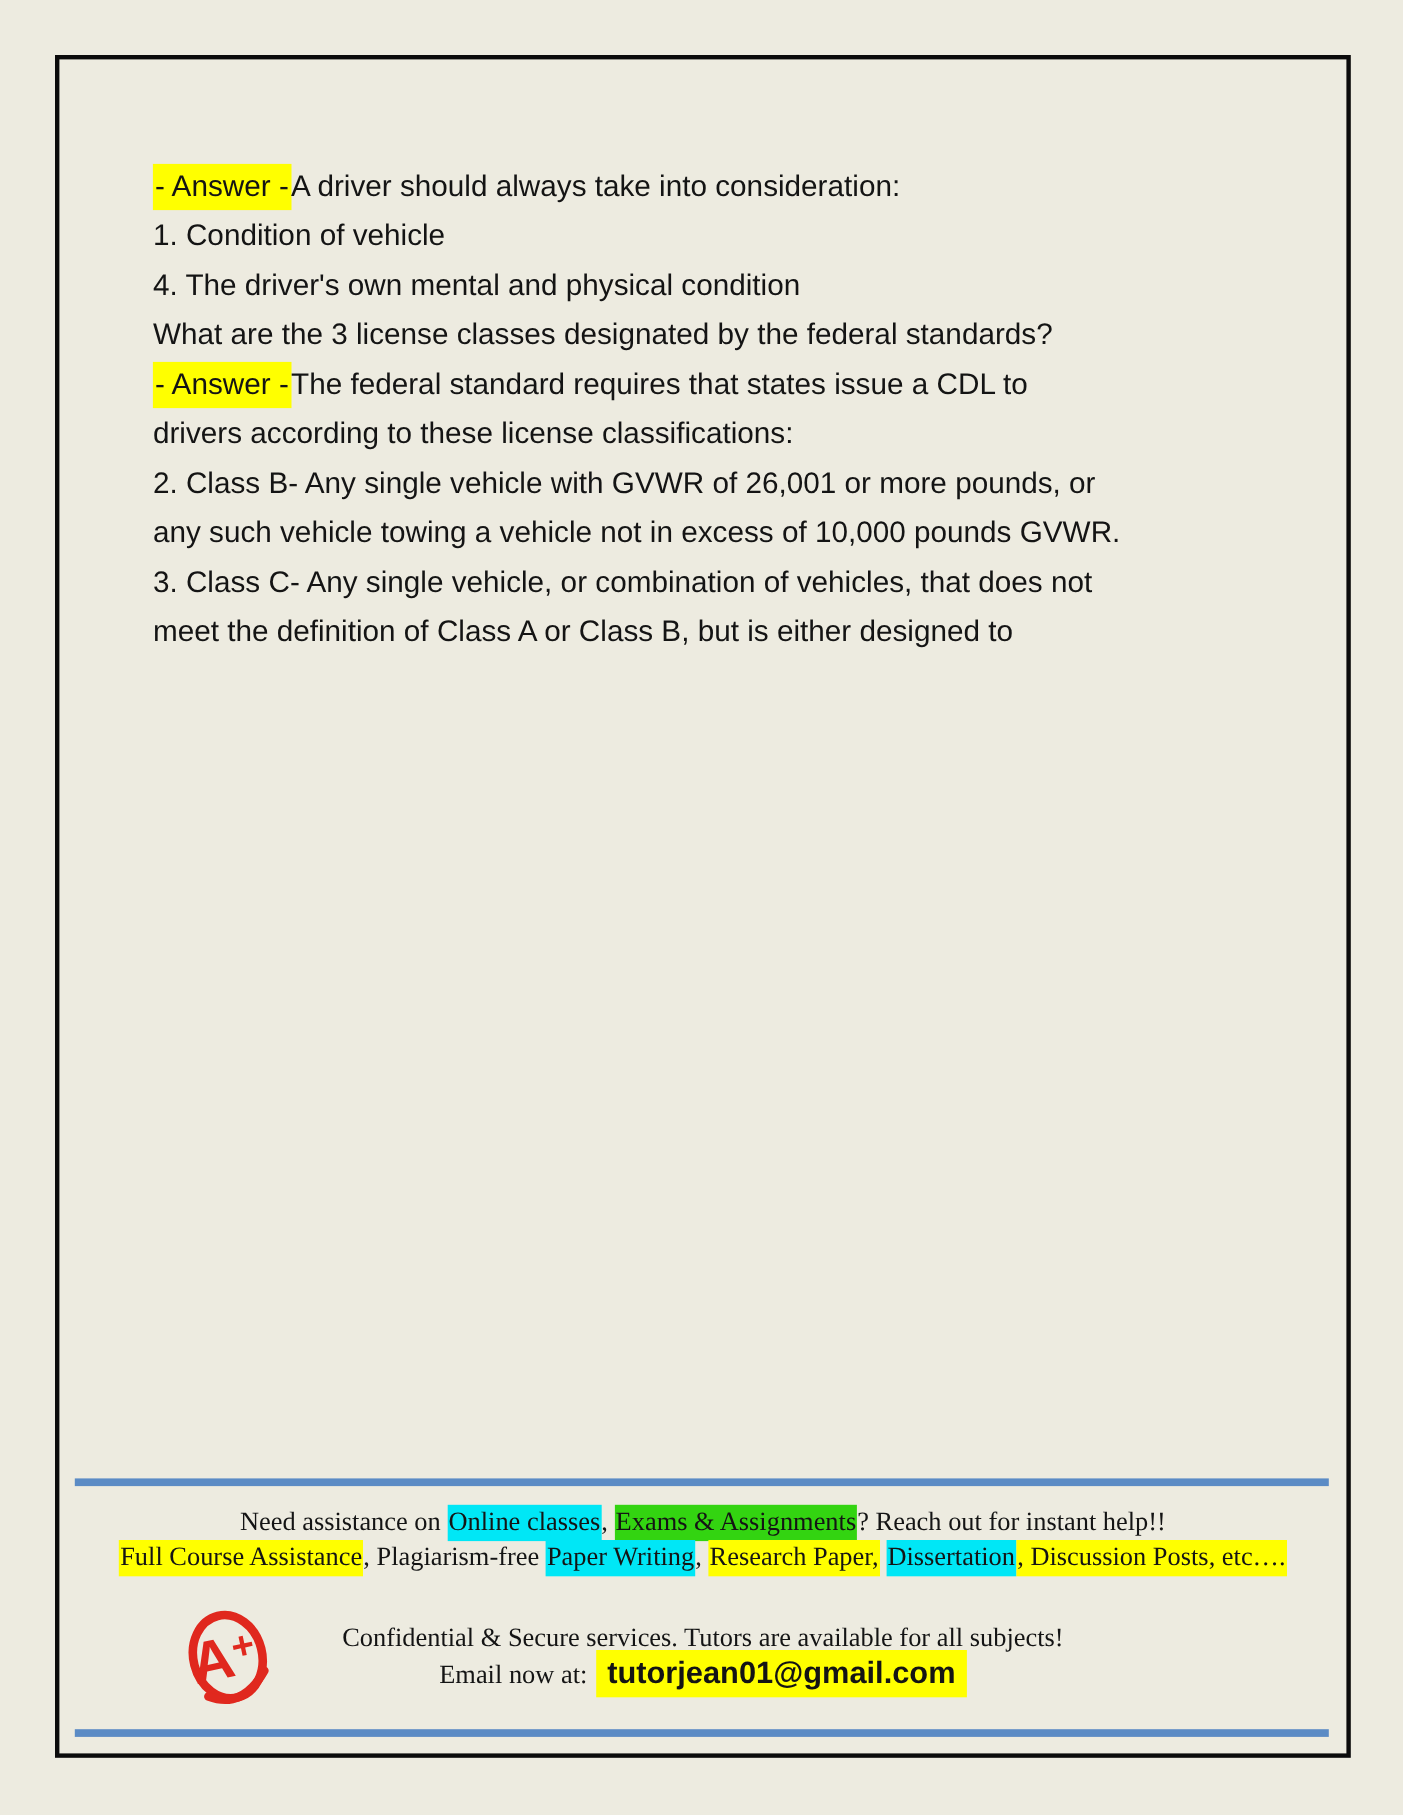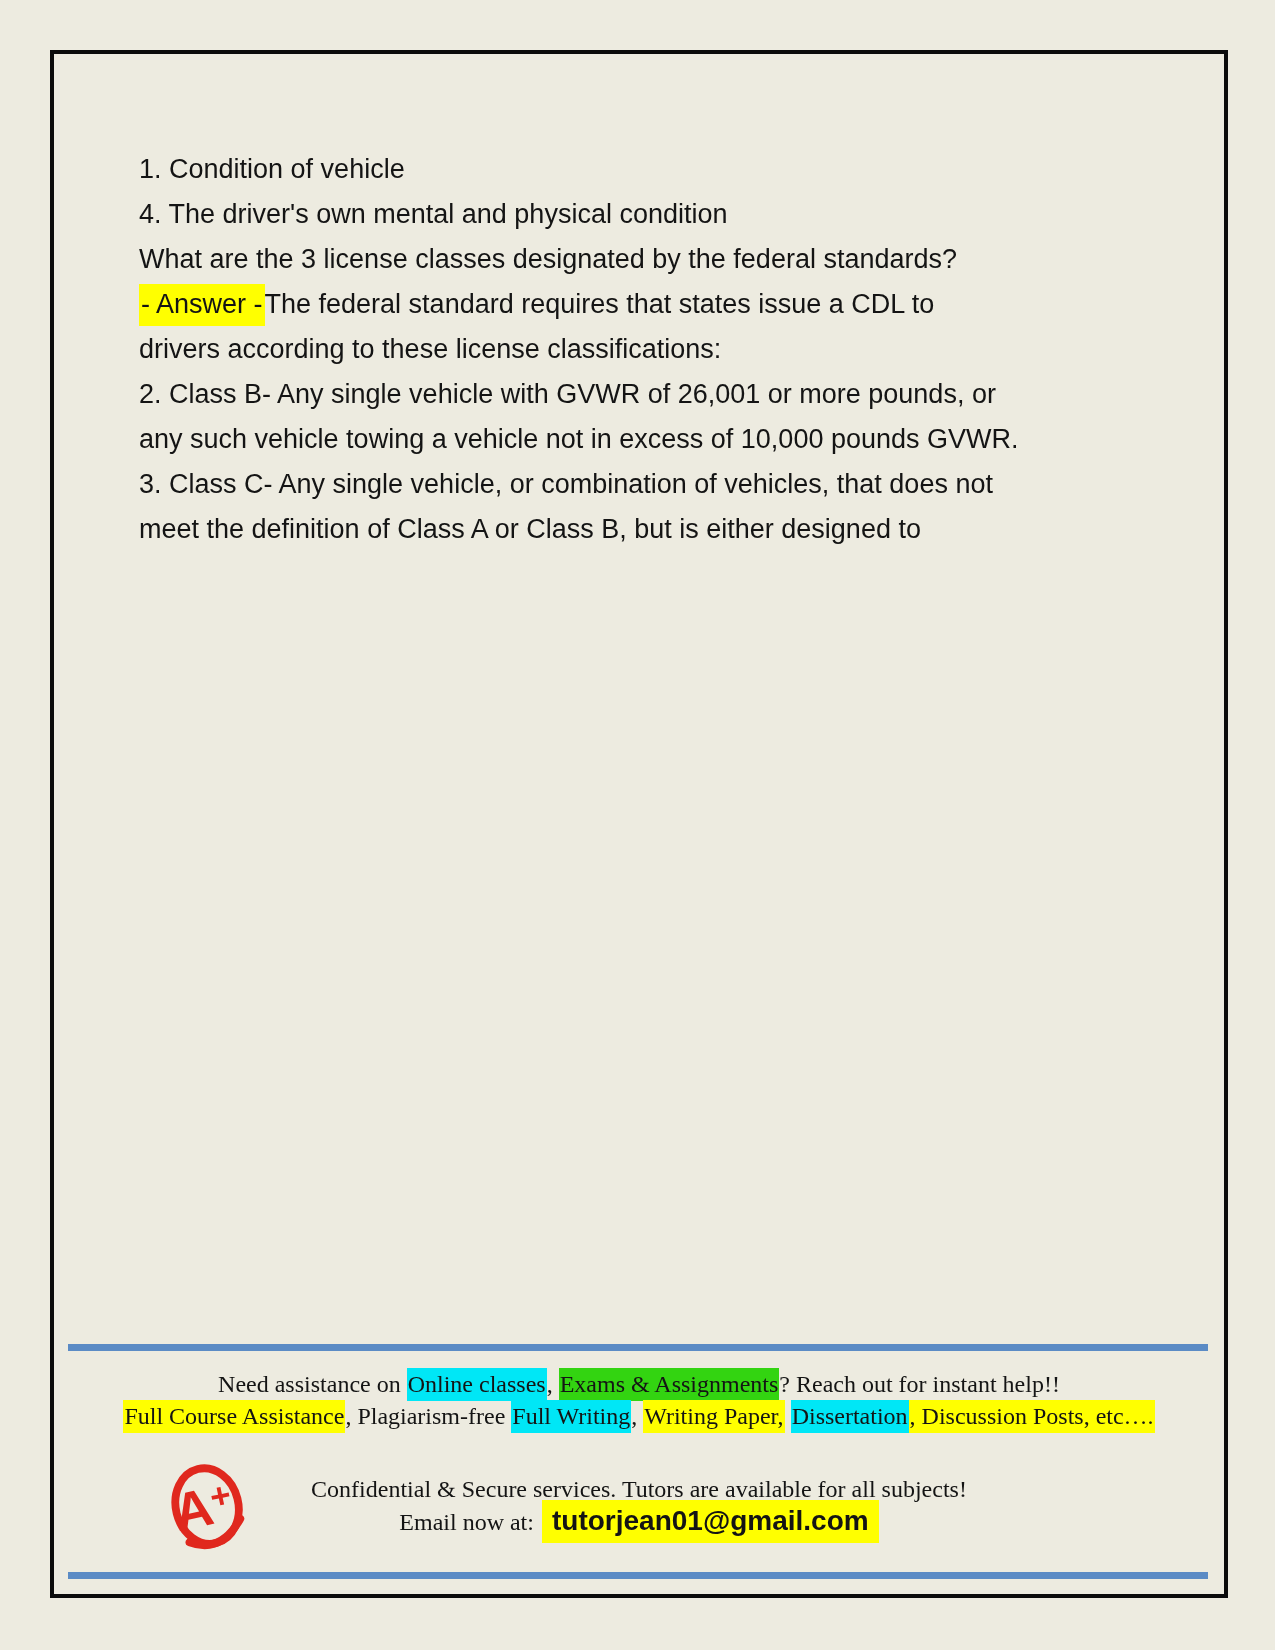--- a/index.html
+++ b/index.html
@@ -64,36 +64,37 @@
   .logo{
     position:absolute;left:166px;top:1462px;width:88px;height:94px;
   }
 </style>
 </head>
 <body>
 
 <div class="frame"></div>
 
 <div class="content">
+  <p><mark class="ans">- Answer -</mark><span>A driver should always take into consideration:</span></p>
   <p class="p-item">1. Condition of vehicle</p>
   <p class="p-item">4. The driver's own mental and physical condition</p>
   <p class="m-q2">What are the 3 license classes designated by the federal standards?</p>
   <p class="m-a2"><mark class="ans">- Answer -</mark><span class="pre">The federal standard requires that states issue a CDL to
 drivers according to these license classifications:</span></p>
   <p class="pre m-cb">2. Class B- Any single vehicle with GVWR of 26,001 or more pounds, or
 any such vehicle towing a vehicle not in excess of 10,000 pounds GVWR.</p>
   <p class="pre m-cc">3. Class C- Any single vehicle, or combination of vehicles, that does not
 meet the definition of Class A or Class B, but is either designed to</p>
 </div>
 
 <div class="rule rule-top"></div>
 
 <div class="f-line f-line1"><span class="run">Need assistance on </span><span class="run hl-cyan">Online classes</span><span class="run">, </span><span class="run hl-green">Exams &amp; Assignments</span><span class="run">? Reach out for instant help!!</span></div>
 
-<div class="f-line f-line2"><span class="run hl-yellow">Full Course Assistance</span><span class="run">, Plagiarism-free </span><span class="run hl-cyan">Full Writing</span><span class="run">, </span><span class="run hl-yellow">Writing Paper,</span><span class="run"> </span><span class="run hl-cyan">Dissertation</span><span class="run hl-yellow">, Discussion Posts, etc….</span></div>
+<div class="f-line f-line2"><span class="run hl-yellow">Full Course Assistance</span><span class="run">, Plagiarism-free </span><span class="run hl-cyan">Paper Writing</span><span class="run">, </span><span class="run hl-yellow">Research Paper,</span><span class="run"> </span><span class="run hl-cyan">Dissertation</span><span class="run hl-yellow">, Discussion Posts, etc….</span></div>
 
 <div class="f-line f-line3">Confidential &amp; Secure services. Tutors are available for all subjects!</div>
 
 <div class="f-line f-email"><span>Email now at:</span><span class="email-addr">tutorjean01@gmail.com</span></div>
 
 <svg class="logo" viewBox="0 0 90 96" aria-hidden="true">
   <g fill="none" stroke="#e0281e" stroke-width="8" stroke-linecap="round">
     <ellipse cx="42" cy="45" rx="32" ry="39" transform="rotate(-14 42 45)"></ellipse>
     <path d="M 24 82 Q 56 94 76 58"></path>
   </g>

